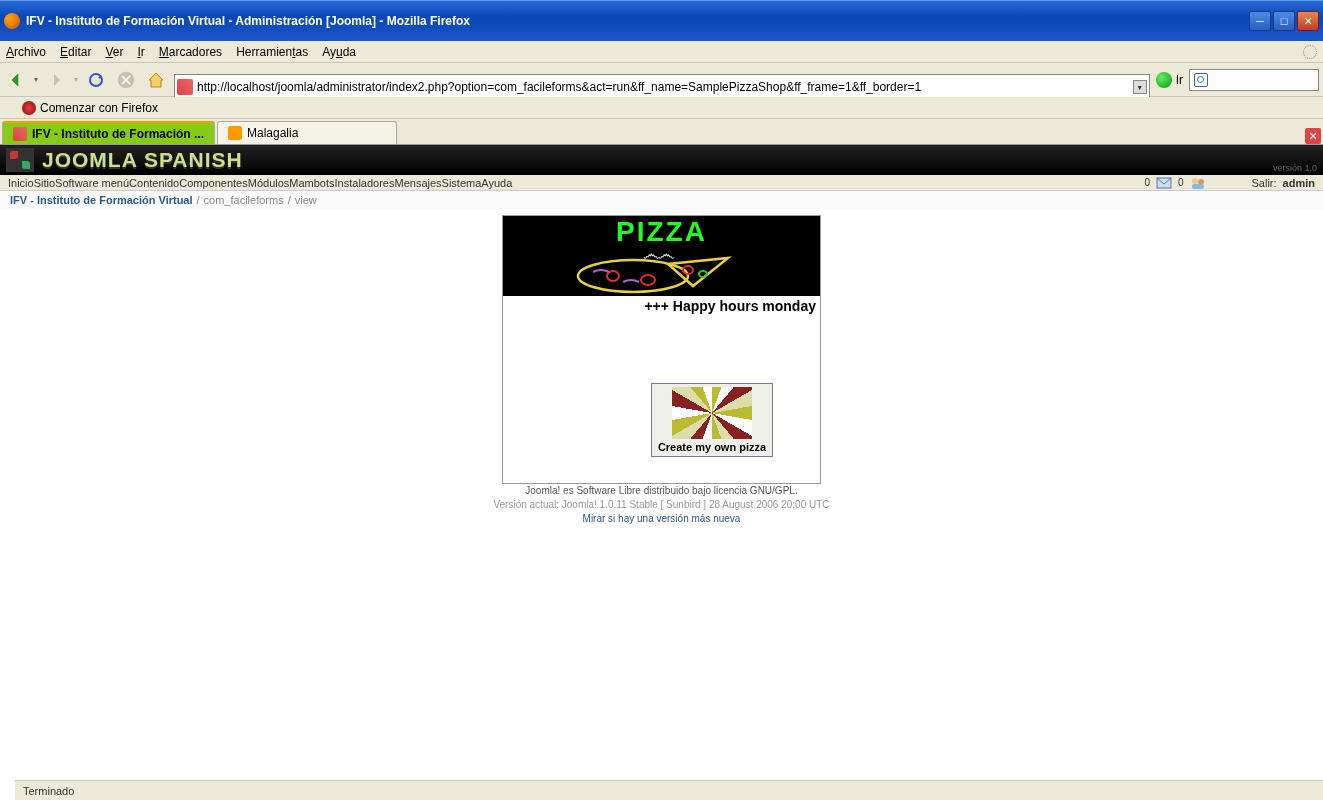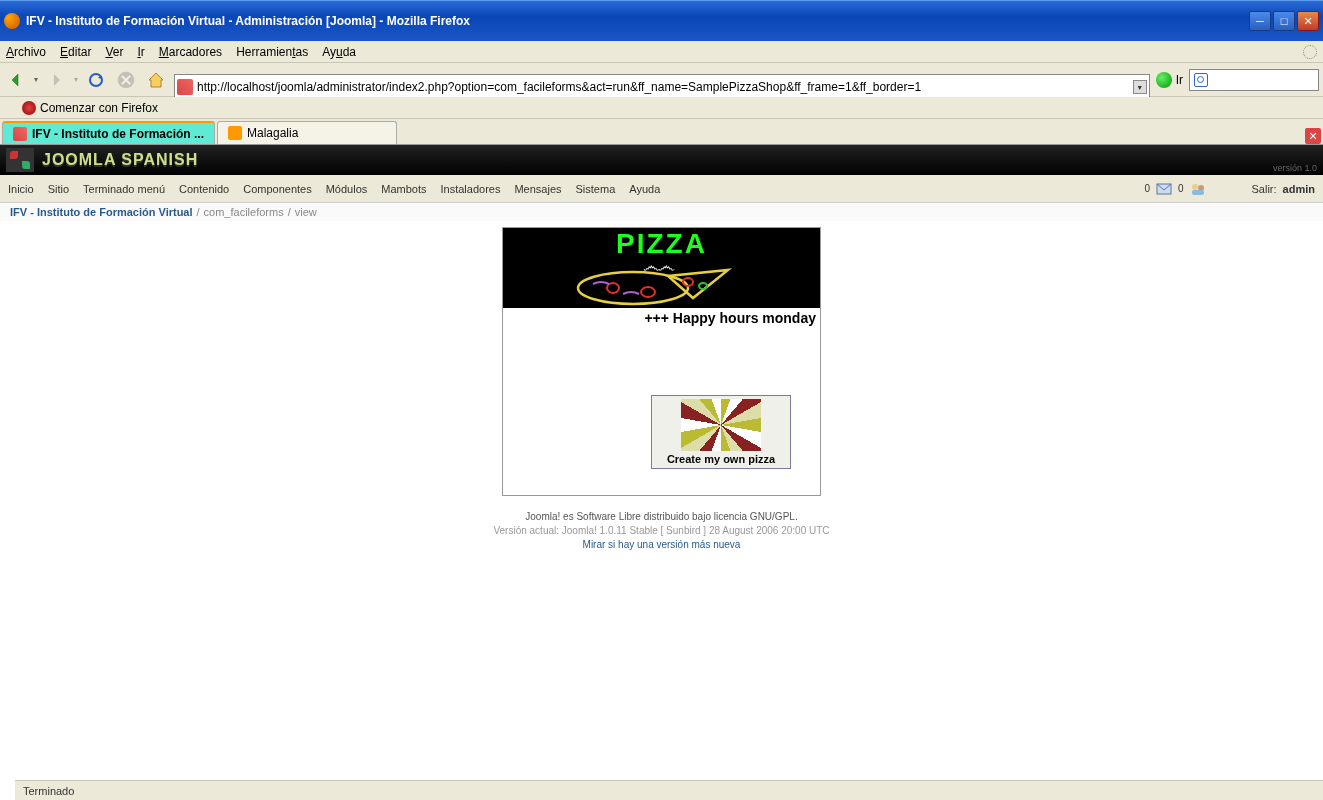--- a/index.html
+++ b/index.html
@@ -33,33 +33,33 @@
 .go-wrap .go { width: 16px; height: 16px; border-radius: 50%; background: radial-gradient(circle at 35% 35%, #6e6, #090); }
 .search-box { width: 130px; height: 22px; border: 1px solid #888; background: #fff; display: flex; align-items: center; padding: 0 4px; }
 .search-box .sicon { width: 14px; height: 14px; border: 1px solid #36c; border-radius: 2px; position: relative; }
 .search-box .sicon::after { content: ""; position: absolute; width: 5px; height: 5px; border: 1.5px solid #36c; border-radius: 50%; left: 2px; top: 2px; }
 
 .ff-bm { height: 22px; background: #ece9d8; border-bottom: 1px solid #cac6b6; display: flex; align-items: center; padding: 0 22px; gap: 4px; font-size: 12px; }
 .ff-bm .bmicon { width: 14px; height: 14px; background: radial-gradient(circle, #d44, #900); border-radius: 50%; }
 
 .ff-tabs { height: 26px; background: #ece9d8; border-bottom: 1px solid #999; display: flex; align-items: flex-end; padding: 0 2px; font-size: 12px; }
 .tab { height: 23px; padding: 0 10px; background: #f5f3e8; border: 1px solid #aaa; border-bottom: none; border-radius: 3px 3px 0 0; display: flex; align-items: center; gap: 5px; margin-right: 2px; min-width: 180px; cursor: pointer; }
-.tab.active { background: #5eead4; border-top: 2px solid #f90; font-weight: bold; }
+.tab.active { background: #84cc16; border-top: 2px solid #f90; font-weight: bold; }
 .tab .tfav { width: 14px; height: 14px; background: linear-gradient(45deg,#d44,#e66); border-radius: 2px; }
 .tab.inact .tfav { background: #f90; }
 .ff-tabs .tabclose { margin-left: auto; width: 16px; height: 16px; background: #d44; color: #fff; border-radius: 2px; display:flex;align-items:center;justify-content:center;font-size:11px;cursor:pointer;}
 
 .j-header { height: 30px; background: linear-gradient(#222,#000); display: flex; align-items: center; padding: 0 6px; position: relative; }
 .j-logo { width: 28px; height: 24px; background: #333; position: relative; margin-right: 8px; }
 .j-logo::before { content: ""; position: absolute; left: 4px; top: 3px; width: 8px; height: 8px; background: #c33; border-radius: 3px 0 3px 0; }
 .j-logo::after { content: ""; position: absolute; right: 4px; bottom: 3px; width: 8px; height: 8px; background: #3a6; border-radius: 0 3px 0 3px; }
-.j-title { font-family: Arial Black, Arial, sans-serif; font-size: 16px; font-weight: 900; letter-spacing: 1px; color: #cbe08a; text-shadow: 0 2px 0 #333; }
+.j-title { font-family: Arial Black, Arial, sans-serif; font-size: 21px; font-weight: 900; letter-spacing: 1px; color: #cbe08a; text-shadow: 0 2px 0 #333; }
 .j-ver { position: absolute; right: 6px; bottom: 2px; color: #666; font-size: 9px; }
 
-.j-menu { height: 28px; background: #ece9d8; border-bottom: 1px solid #ccc; display: flex; align-items: center; padding: 0 8px; gap: 14px; font-size: 11px; color: #333; }
+.j-menu { height: 16px; background: #ece9d8; border-bottom: 1px solid #ccc; display: flex; align-items: center; padding: 0 8px; font-size: 11px; color: #333; }
 .j-menu span { cursor: pointer; }
 .j-menu .j-right { margin-left: auto; display: flex; align-items: center; gap: 6px; }
 .j-menu .j-right .cnt { font-size: 10px; }
 .j-menu .j-right .jicon { width: 16px; height: 14px; }
 
 .j-bc { height: 18px; background: #fafafa; padding: 0 10px; font-size: 11px; display: flex; align-items: center; gap: 4px; }
 .j-bc .bclink { color: #2a5a8a; font-weight: bold; cursor: pointer; }
 .j-bc .bcsep { color: #888; }
 .j-bc .bcplain { color: #888; }
 
@@ -67,27 +67,27 @@
 .pizza-frame { width: 319px; border: 1px solid #999; background: #fff; }
 .pizza-top { height: 80px; background: #000; position: relative; overflow: hidden; }
 .pizza-text { font-family: "Comic Sans MS","Arial Black",Arial; font-size: 28px; font-weight: bold; color: #1eff1e; text-align: center; letter-spacing: 2px; padding-top: 0; }
 .pizza-steam { position: absolute; left: 140px; top: 28px; color: #fff; font-size: 18px; letter-spacing: -2px; }
 .pizza-shape { position: absolute; left: 70px; top: 38px; width: 160px; height: 40px; }
 .pizza-shape svg { width: 100%; height: 100%; }
 .marquee { height: 22px; font-size: 14px; font-weight: bold; color: #000; text-align: right; padding: 2px 4px 0 0; white-space: nowrap; overflow: hidden; }
 .card-area { padding: 18px 28px 26px; }
 .card { border: 1px solid #7a7aa0; background: #f0f0ea; padding: 3px; width: 122px; cursor: pointer; text-align: center; font-size: 11px; }
 .card .thumb { width: 80px; height: 52px; margin: 0 auto 2px; }
-.card2 { width: 140px; margin-top: 47px; }
+.card2 { width: 122px; margin-top: 47px; }
 .thumb.p1 { background: repeating-radial-gradient(circle at 40% 40%, #a33 0 4px, #e95 4px 8px, #b52 8px 12px); }
 .thumb.p2 { background: repeating-conic-gradient(#bb3 0 20deg, #fff 20deg 40deg, #822 40deg 60deg, #dda 60deg 80deg); }
 .card-row1 { margin-left: 6px; }
 .card-row2 { margin-left: 120px; margin-top: 24px; }
 
-.j-footer { margin-top: 14px; font-size: 10px; color: #555; text-align: center; line-height: 1.4; }
+.j-footer { font-size: 10px; color: #555; text-align: center; line-height: 1.4; }
 .j-footer .upd { color: #2a5a8a; cursor: pointer; }
 
 .statusbar { height: 20px; background: #ece9d8; border-top: 1px solid #cac6b6; display: flex; align-items: center; padding: 0 8px; font-size: 11px; color: #333; position: absolute; bottom: 0; left: 15px; right: 0; }
 </style>
 </head>
 <body>
 
 <div class="titlebar">
   <div class="ff-icon"></div>
   <div class="title">IFV - Instituto de Formación Virtual - Administración [Joomla] - Mozilla Firefox</div>
@@ -172,21 +172,21 @@
 
 <div class="j-header">
   <div class="j-logo"></div>
   <div class="j-title">JOOMLA SPANISH</div>
   <div class="j-ver">versión 1.0</div>
 </div>
 
 <div class="j-menu">
   <span>Inicio</span>
   <span>Sitio</span>
-  <span>Terminado menú</span>
+  <span>Software menú</span>
   <span>Contenido</span>
   <span>Componentes</span>
   <span>Módulos</span>
   <span>Mambots</span>
   <span>Instaladores</span>
   <span>Mensajes</span>
   <span>Sistema</span>
   <span>Ayuda</span>
   <div class="j-right">
     <span class="cnt">0</span>

